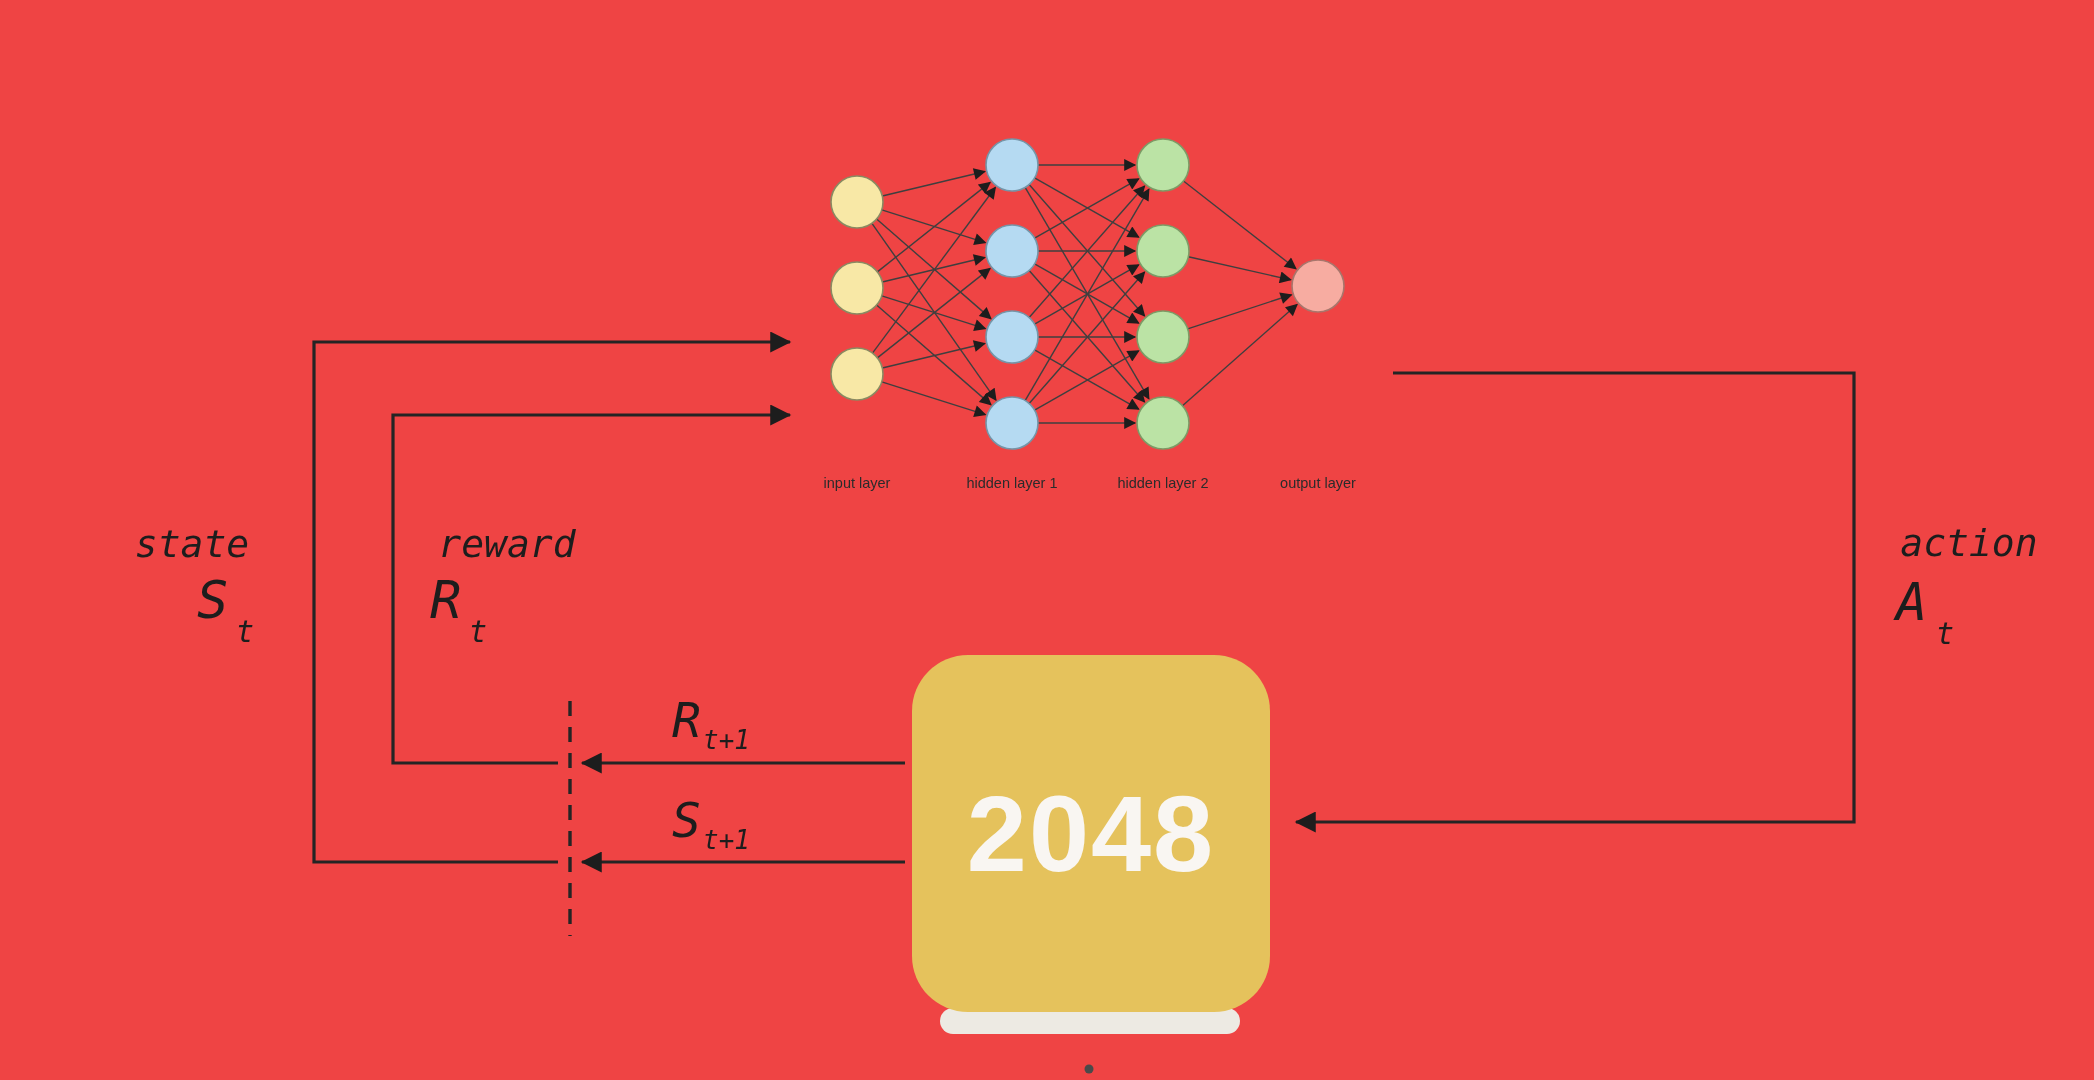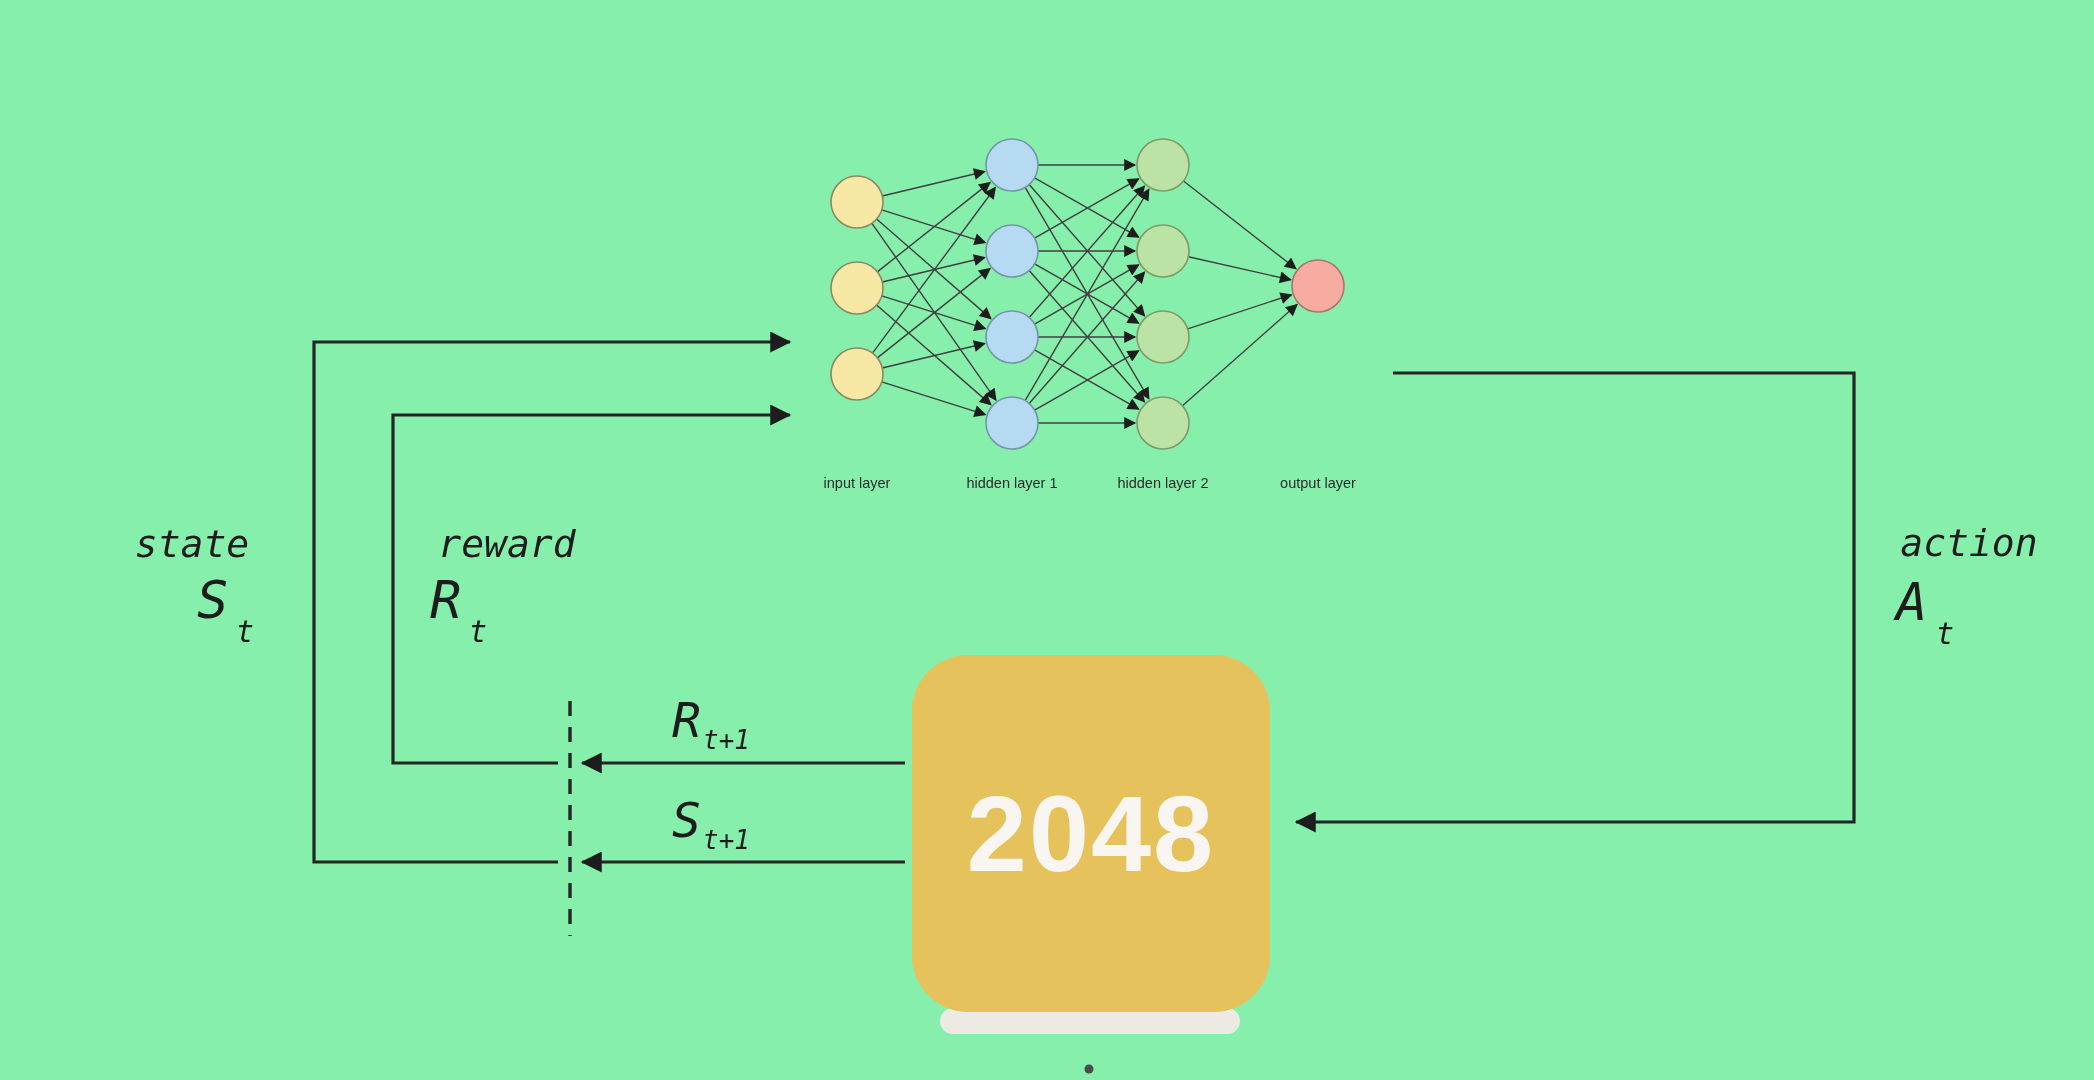--- a/index.html
+++ b/index.html
@@ -1,16 +1,16 @@
 <!DOCTYPE html>
 <html><head>
 <meta charset="utf-8">
 <style>
   html,body{margin:0;padding:0;background:#ffffff;}
-  .stage{position:relative;width:2094px;height:1080px;background:#86efac;overflow:hidden;
+  .stage{position:relative;width:2094px;height:1080px;background:#ef4444;overflow:hidden;
          font-family:"Liberation Sans",sans-serif;}
   svg{position:absolute;left:0;top:0;}
   text{user-select:none;}
   .word{font-family:"DejaVu Sans Mono",monospace;font-style:italic;font-size:38px;fill:#1d1d1d;}
   .sym{font-family:"DejaVu Sans Mono",monospace;font-style:italic;font-size:52px;fill:#1d1d1d;}
   .sub{font-family:"DejaVu Sans Mono",monospace;font-style:italic;font-size:30px;fill:#1d1d1d;}
   .sym2{font-family:"DejaVu Sans Mono",monospace;font-style:italic;font-size:48px;fill:#1d1d1d;}
   .sub2{font-family:"DejaVu Sans Mono",monospace;font-style:italic;font-size:26px;fill:#1d1d1d;}
   .layerlabel{font-family:"Liberation Sans",sans-serif;font-size:14.5px;fill:#2b2b2b;}
   .tiletext{font-family:"Liberation Sans",sans-serif;font-size:108px;font-weight:bold;letter-spacing:2px;}

